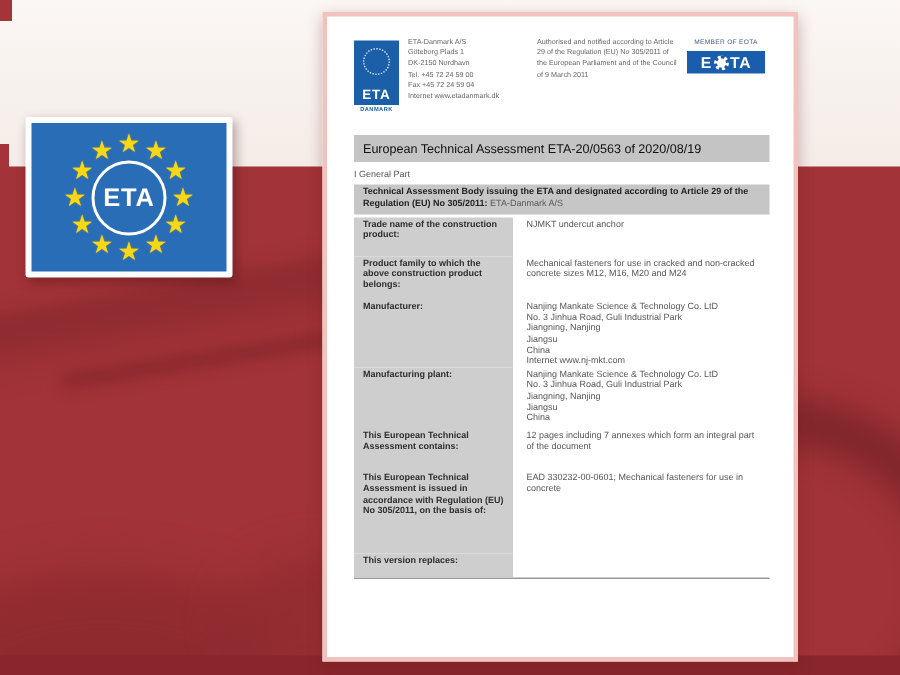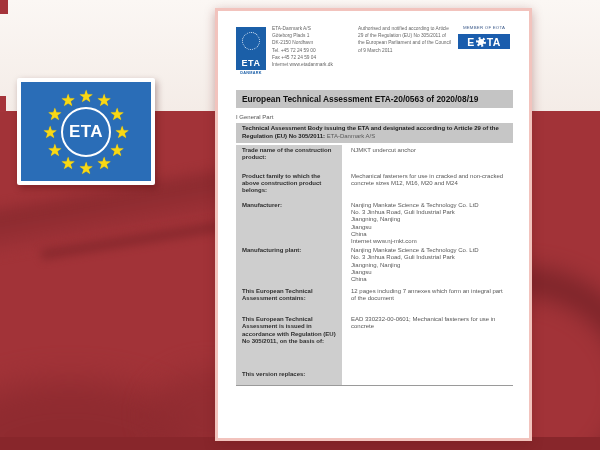--- a/index.html
+++ b/index.html
@@ -31,21 +31,21 @@
   .dk-logo-blue{width:30px;height:43px;background:#1b5fa8;position:relative;}
   .dk-ring{position:absolute;left:50%;top:5px;transform:translateX(-50%);width:16px;height:16px;border:1px dotted #dbe7f6;border-radius:50%;}
   .dk-eta{position:absolute;left:0;right:0;bottom:2px;text-align:center;color:#fff;font-weight:bold;font-size:9px;letter-spacing:.5px;}
   .dk-caption{font-size:3.8px;font-weight:bold;color:#1b5fa8;text-align:center;letter-spacing:.3px;margin-top:1px;}
   .addr{margin-left:6px;width:72px;font-size:4.8px;line-height:1.5;color:#666;}
   .auth{margin-left:14px;width:94px;font-size:4.8px;line-height:1.5;color:#666;}
   .eota-col{margin-left:auto;width:58px;text-align:center;}
   .member{font-size:4.4px;color:#44618f;letter-spacing:.2px;margin-bottom:4px;white-space:nowrap;}
   .eota-logo{width:52px;height:15px;background:#1a5dad;margin:0 auto;display:flex;align-items:center;justify-content:center;color:#fff;font-weight:bold;font-size:10.5px;letter-spacing:.5px;}
   .eota-o{width:10px;height:10px;background:#fff;border-radius:50%;margin:0 1px;box-sizing:border-box;border:2px dotted #1a5dad;}
-  .doc-title{margin-top:15px;background:#c4c4c4;color:#111;font-weight:bold;font-size:8.4px;padding:4px 5px 4px 6px;white-space:nowrap;overflow:hidden;}
+  .doc-title{margin-top:15px;background:#c4c4c4;color:#111;font-weight:normal;font-size:8.4px;padding:4px 5px 4px 6px;white-space:nowrap;overflow:hidden;}
   .part{margin-top:6px;font-size:6px;color:#555;}
   .body-header{margin-top:3px;background:#c6c6c6;font-size:6px;line-height:1.25;padding:2px 6px 3px 6px;color:#222;}
   .body-header b{font-weight:bold;}
   .body-header span{color:#595959;}
   .ttable{margin-top:2px;border-bottom:1px solid #9a9a9a;}
   .trow{display:grid;grid-template-columns:106px 1fr;}
   .tlbl{background:#cecece;font-size:6px;font-weight:bold;color:#2e2e2e;line-height:1.2;padding:2px 6px 0 6px;box-sizing:border-box;}
   .tval{font-size:6px;color:#585858;line-height:1.2;padding:2px 4px 0 9px;white-space:pre-line;}
   .h1{min-height:26px;} .h2{min-height:29px;} .h3{min-height:42px;} .h4{min-height:41px;}
   .h5{min-height:28px;} .h6{min-height:55px;} .h7{min-height:16px;}

